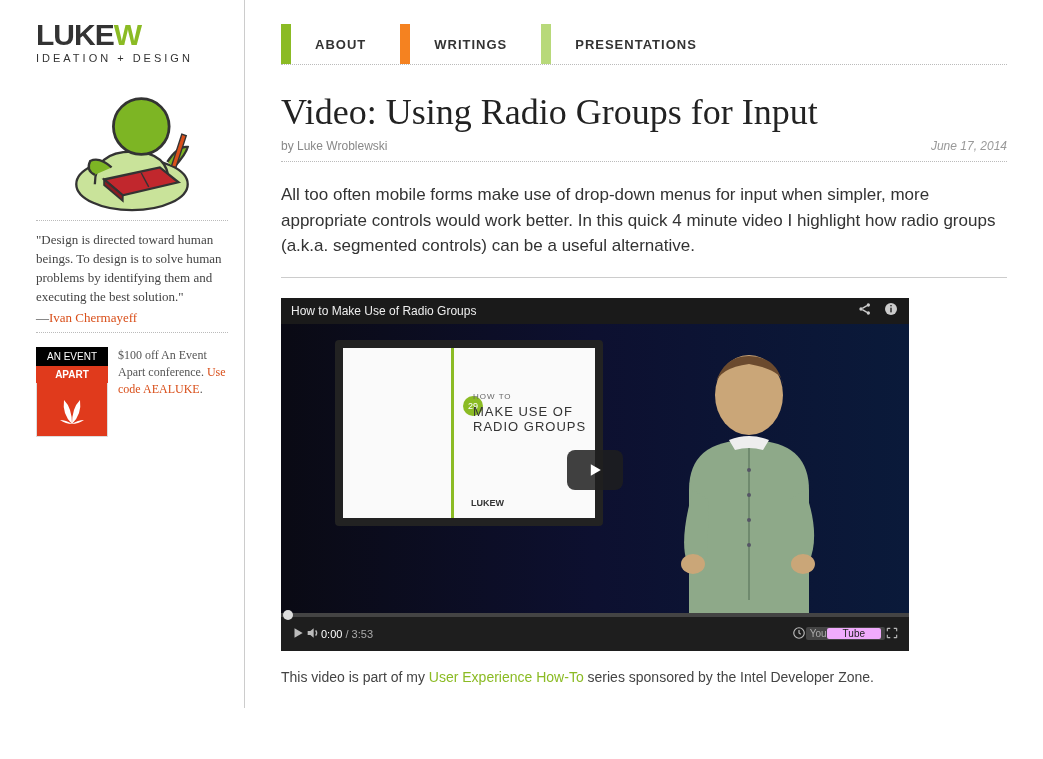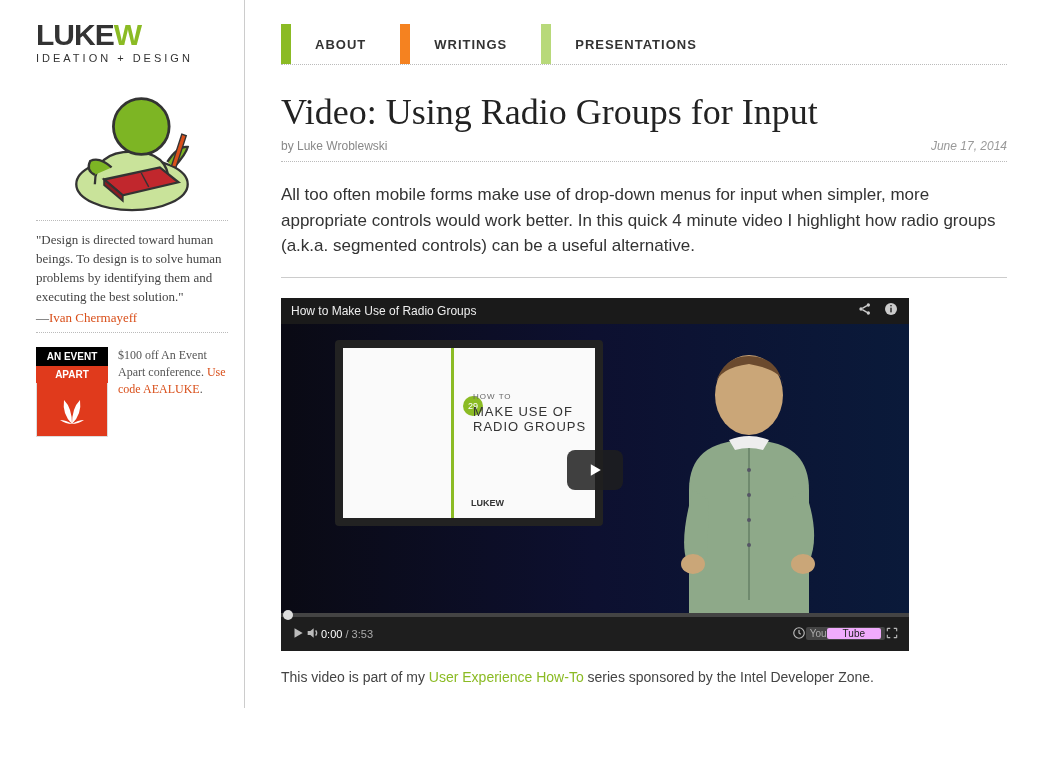--- a/index.html
+++ b/index.html
@@ -19,21 +19,21 @@
   .character svg { width: 100%; height: 100%; }
 
   .dotline { border: none; border-top: 1px dotted #bbb; margin: 6px 0 10px 0; }
 
   .quote { font-size: 13px; line-height: 1.45; color: #444; margin-bottom: 4px; }
   .quote-attr { font-size: 13px; color: #444; }
   .quote-attr a { color: #d94f1a; text-decoration: none; }
 
   .promo { display: flex; gap: 10px; margin-top: 14px; }
   .promo-badge { width: 72px; }
-  .promo-badge .box1 { background: #000; color: #fff; font-family: Arial, sans-serif; font-weight: bold; font-size: 10px; text-align: center; padding: 4px 4px; }
+  .promo-badge .box1 { background: #000; color: #fff; font-family: Arial, sans-serif; font-weight: normal; font-size: 10px; text-align: center; padding: 4px 4px; }
   .promo-badge .box2 { background: #e03a1c; color: #fff; font-family: Arial, sans-serif; font-weight: bold; font-size: 10px; text-align: center; padding: 3px 0; }
   .promo-badge .box3 { background: #e03a1c; height: 54px; display: flex; align-items: center; justify-content: center; border: 1px solid #ddd; border-top: none; }
   .promo-text { font-size: 12px; line-height: 1.4; color: #555; flex: 1; }
   .promo-text a { color: #d94f1a; text-decoration: none; }
 
   
   .nav { display: flex; gap: 34px; border-bottom: 1px dotted #bbb; padding-bottom: 0; }
   .nav-item { display: flex; align-items: center; gap: 24px; padding-bottom: 0; font-family: Verdana, Arial, sans-serif; font-size: 13px; font-weight: bold; letter-spacing: 1px; color: #333; cursor: pointer; }
   .nav-item .bar { width: 10px; height: 40px; }
   .nav-item.about .bar { background: #8bbb24; }

